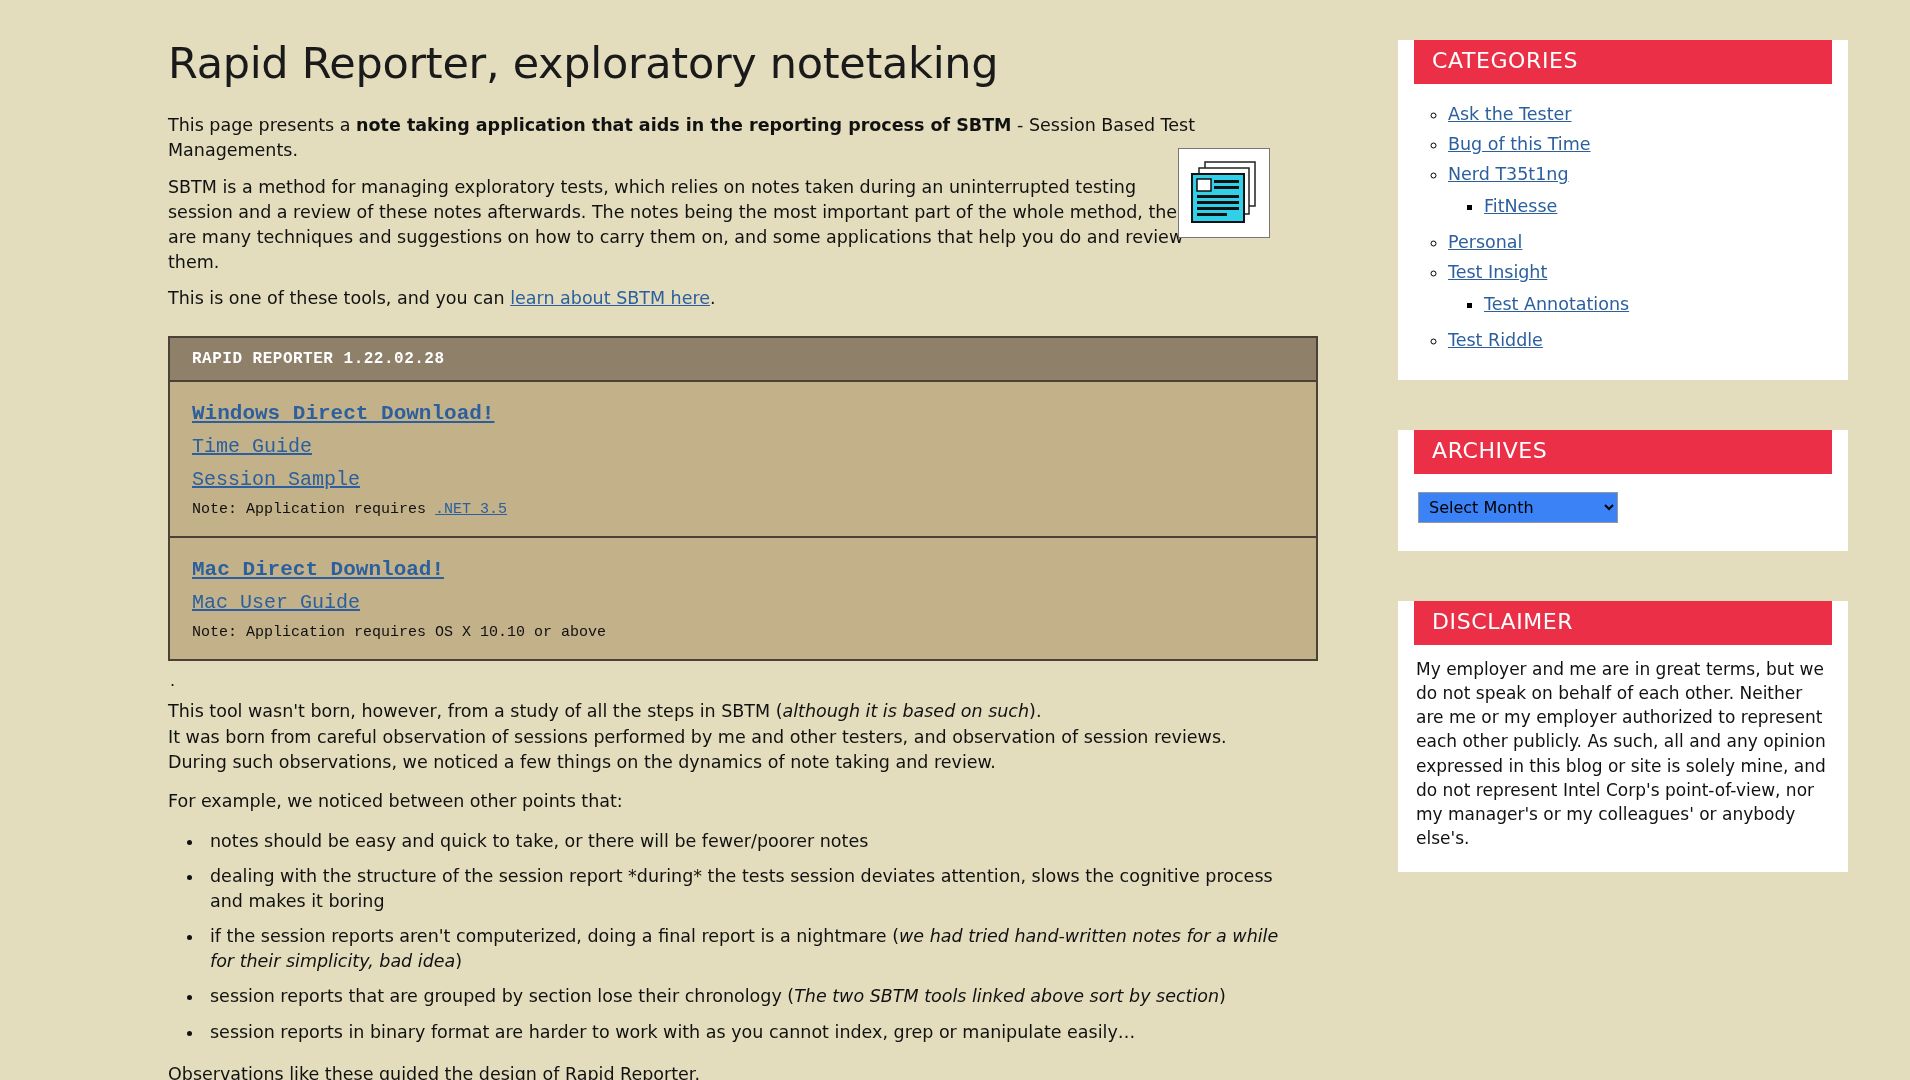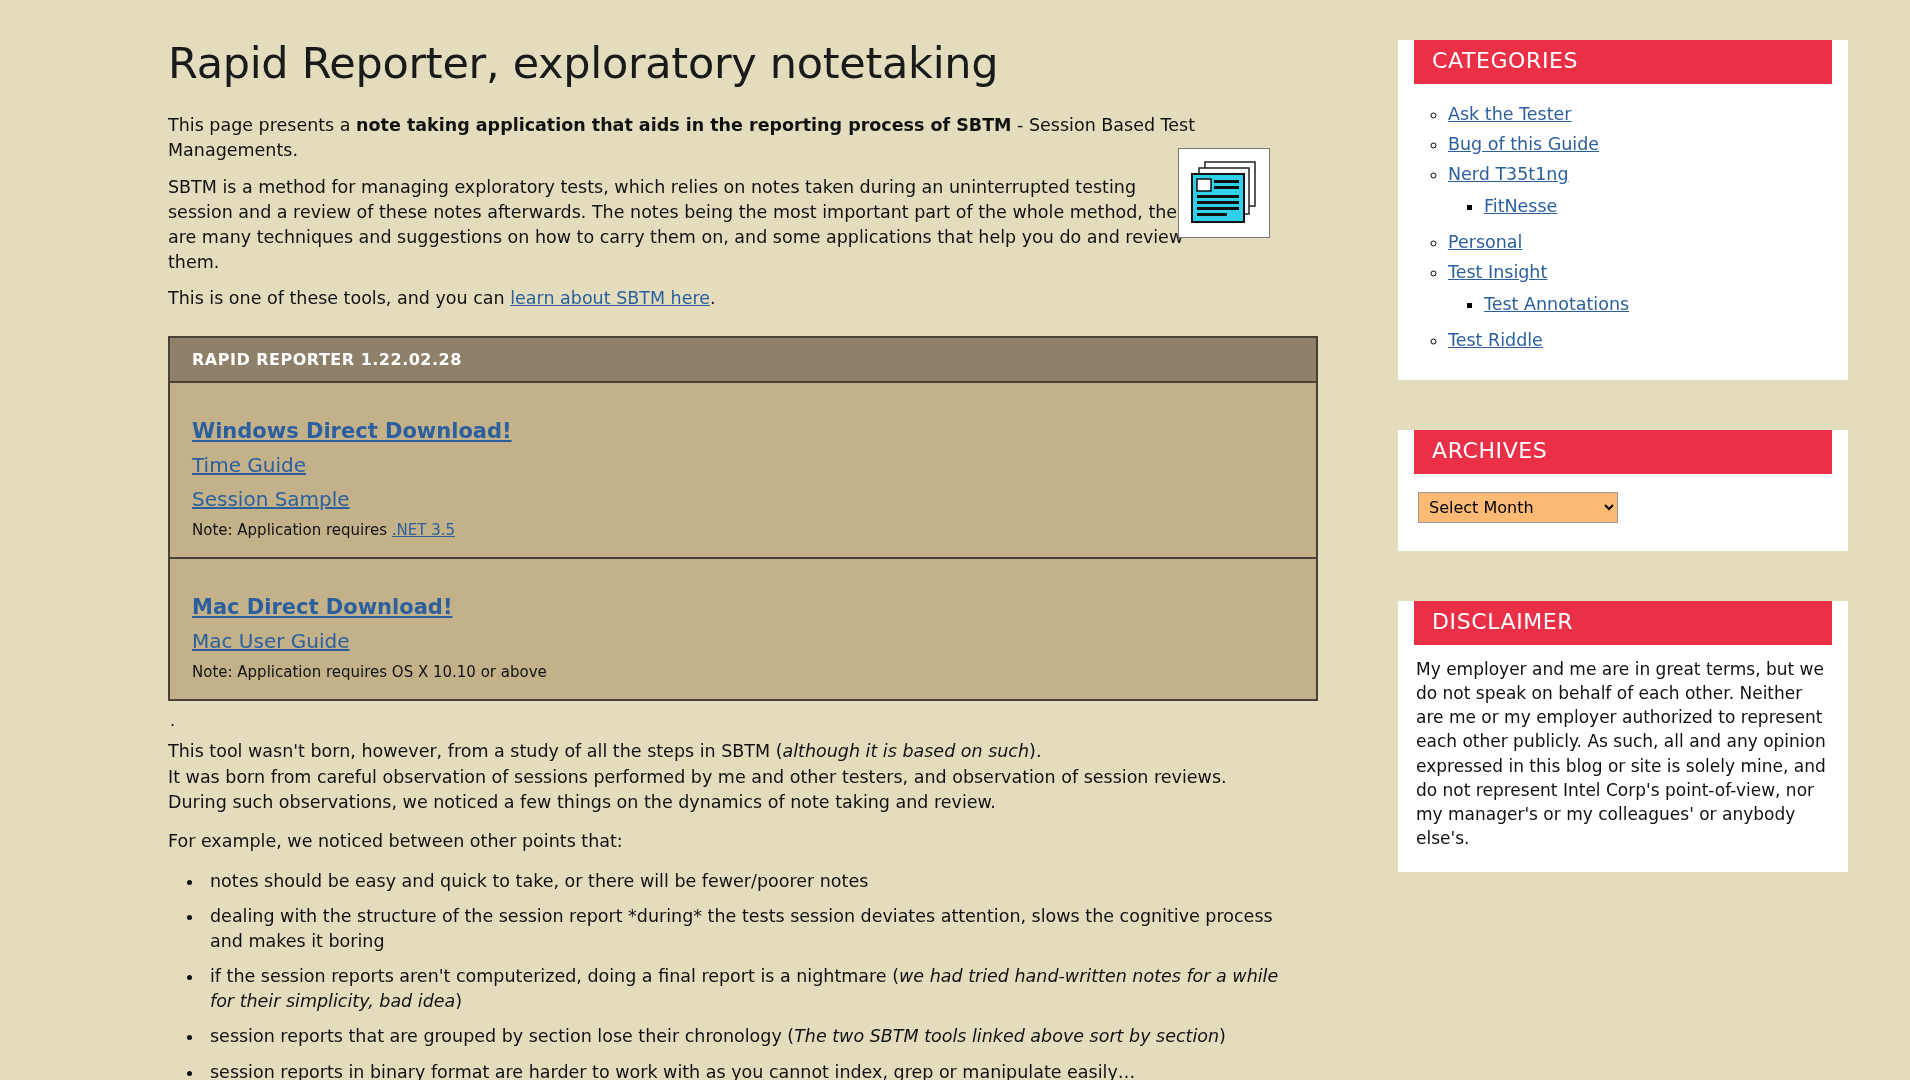--- a/index.html
+++ b/index.html
@@ -61,32 +61,33 @@
     align-items: center;
     justify-content: center;
   }
   
   .dlbox {
     margin-top: 25px;
     width: 1150px;
     border: 2px solid #4a4236;
     box-sizing: border-box;
     background: #c3b189;
+    font-family: Liberation Mono, monospace;
   }
   .dlbox-header {
     background: #8e8069;
     color: #ffffff;
     font-size: 16px;
     font-weight: bold;
     letter-spacing: 0.5px;
     padding: 12px 0 12px 22px;
     border-bottom: 2px solid #4a4236;
   }
   .dl-section {
-    padding: 32px 0 18px 22px;
+    padding: 16px 0 18px 22px;
   }
   .dl-section + .dl-section {
     border-top: 2px solid #4a4236;
   }
   .dl-main-link {
     display: block;
     font-size: 21px;
     font-weight: bold;
     margin: 4px 0 10px 0;
     color: #2b5f9e;
@@ -168,21 +169,21 @@
   }
   ul.cat-sub > li { font-size: 17.5px; }
   .cat-list a { color: #2b5f9e; }
   select.archive-select {
     font-family: "DejaVu Sans", sans-serif;
     font-size: 16px;
     padding: 4px 6px;
     width: 200px;
     margin: 4px 0 8px 0;
     border: 1px solid #999;
-    background: #fdba74;
+    background: #3b82f6;
   }
   .disclaimer-text {
     font-size: 17px;
     line-height: 1.42;
     color: #111;
     padding: 2px 18px 8px 18px;
   }
 </style>
 </head>
 <body>
@@ -254,21 +255,21 @@
     </div>
   </div>
 
   <div class="sidebar">
 
     <div class="widget">
       <div class="widget-title">CATEGORIES</div>
       <div class="widget-body">
         <ul class="cat-list">
           <li><a href="#">Ask the Tester</a></li>
-          <li><a href="#">Bug of this Guide</a></li>
+          <li><a href="#">Bug of this Time</a></li>
           <li>
             <a href="#">Nerd T35t1ng</a>
             <ul class="cat-sub">
               <li><a href="#">FitNesse</a></li>
             </ul>
           </li>
           <li><a href="#">Personal</a></li>
           <li>
             <a href="#">Test Insight</a>
             <ul class="cat-sub">

